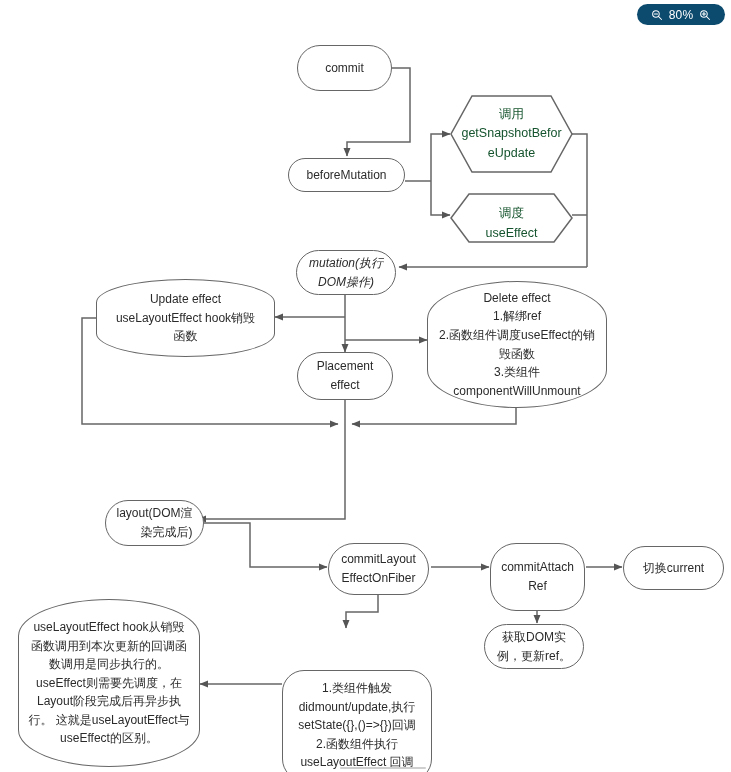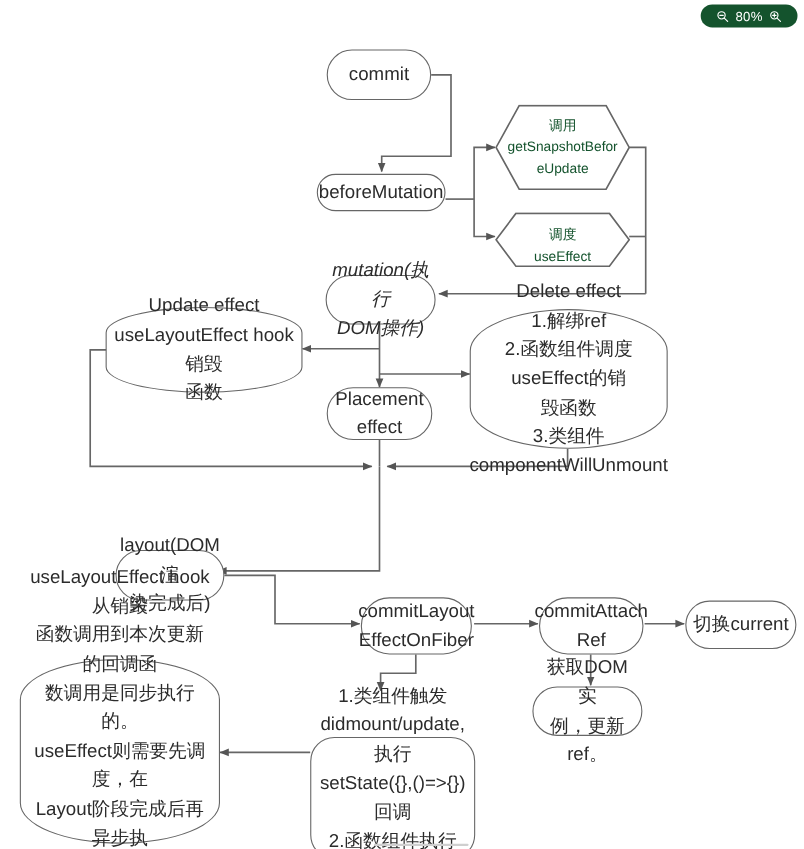--- a/index.html
+++ b/index.html
@@ -17,21 +17,21 @@
   }
 
   
   #zoom-badge {
     position: absolute;
     top: 4px;
     left: 637px;
     width: 88px;
     height: 21px;
     border-radius: 11px;
-    background: #14532d;
+    background: #0c4a6e;
     display: flex;
     align-items: center;
     justify-content: center;
     gap: 6px;
     font-size: 12px;
     color: #ffffff;
     user-select: none;
   }
   #zoom-badge .zlabel {
     font-size: 12px;
@@ -60,21 +60,21 @@
   .node {
     position: absolute;
     box-sizing: border-box;
     display: flex;
     align-items: center;
     justify-content: center;
     text-align: center;
     background: #ffffff;
     border: 1px solid #666666;
     color: #2b2b2b;
-    font-size: 17px;
+    font-size: 12px;
     line-height: 1.55;
     padding: 7px 6px;
   }
   .stadium  { border-radius: 26px; }
   .rounded  { border-radius: 22px; margin-top: 41px; }
   .blob     { border-radius: 50% / 30%; }
   .note     { border-radius: 50% / 22%; }
 
   .hex {
     position: absolute;
@@ -222,31 +222,31 @@
 毁函数
 3.类组件
 componentWillUnmount</span>
   </div>
 
   <div class="node stadium" style="left:297px; top:352px; width:96px; height:48px;">
     <span class="nodetext" style="white-space: pre-line;">Placement
 effect</span>
   </div>
 
-  <div class="node stadium" style="left:105px; top:500px; width:99px; height:46px;">
+  <div class="node stadium" style="left:105px; top:500px; width:99px; height:46px;text-align:right;">
     <span class="nodetext" style="white-space: pre-line;">layout(DOM渲
 染完成后)</span>
   </div>
 
   <div class="node stadium" style="left:328px; top:543px; width:101px; height:52px;">
     <span class="nodetext" style="white-space: pre-line;">commitLayout
 EffectOnFiber</span>
   </div>
 
-  <div class="node stadium" style="left:490px; top:543px; width:95px; height:52px;">
+  <div class="node stadium" style="left:490px; top:543px; width:95px; height:68px;">
     <span class="nodetext" style="white-space: pre-line;">commitAttach
 Ref</span>
   </div>
 
   <div class="node stadium" style="left:623px; top:546px; width:101px; height:44px;">
     <span class="nodetext" style="white-space: pre-line;">切换current</span>
   </div>
 
   <div class="node stadium" style="left:484px; top:624px; width:100px; height:45px;">
     <span class="nodetext" style="white-space: pre-line;">获取DOM实

